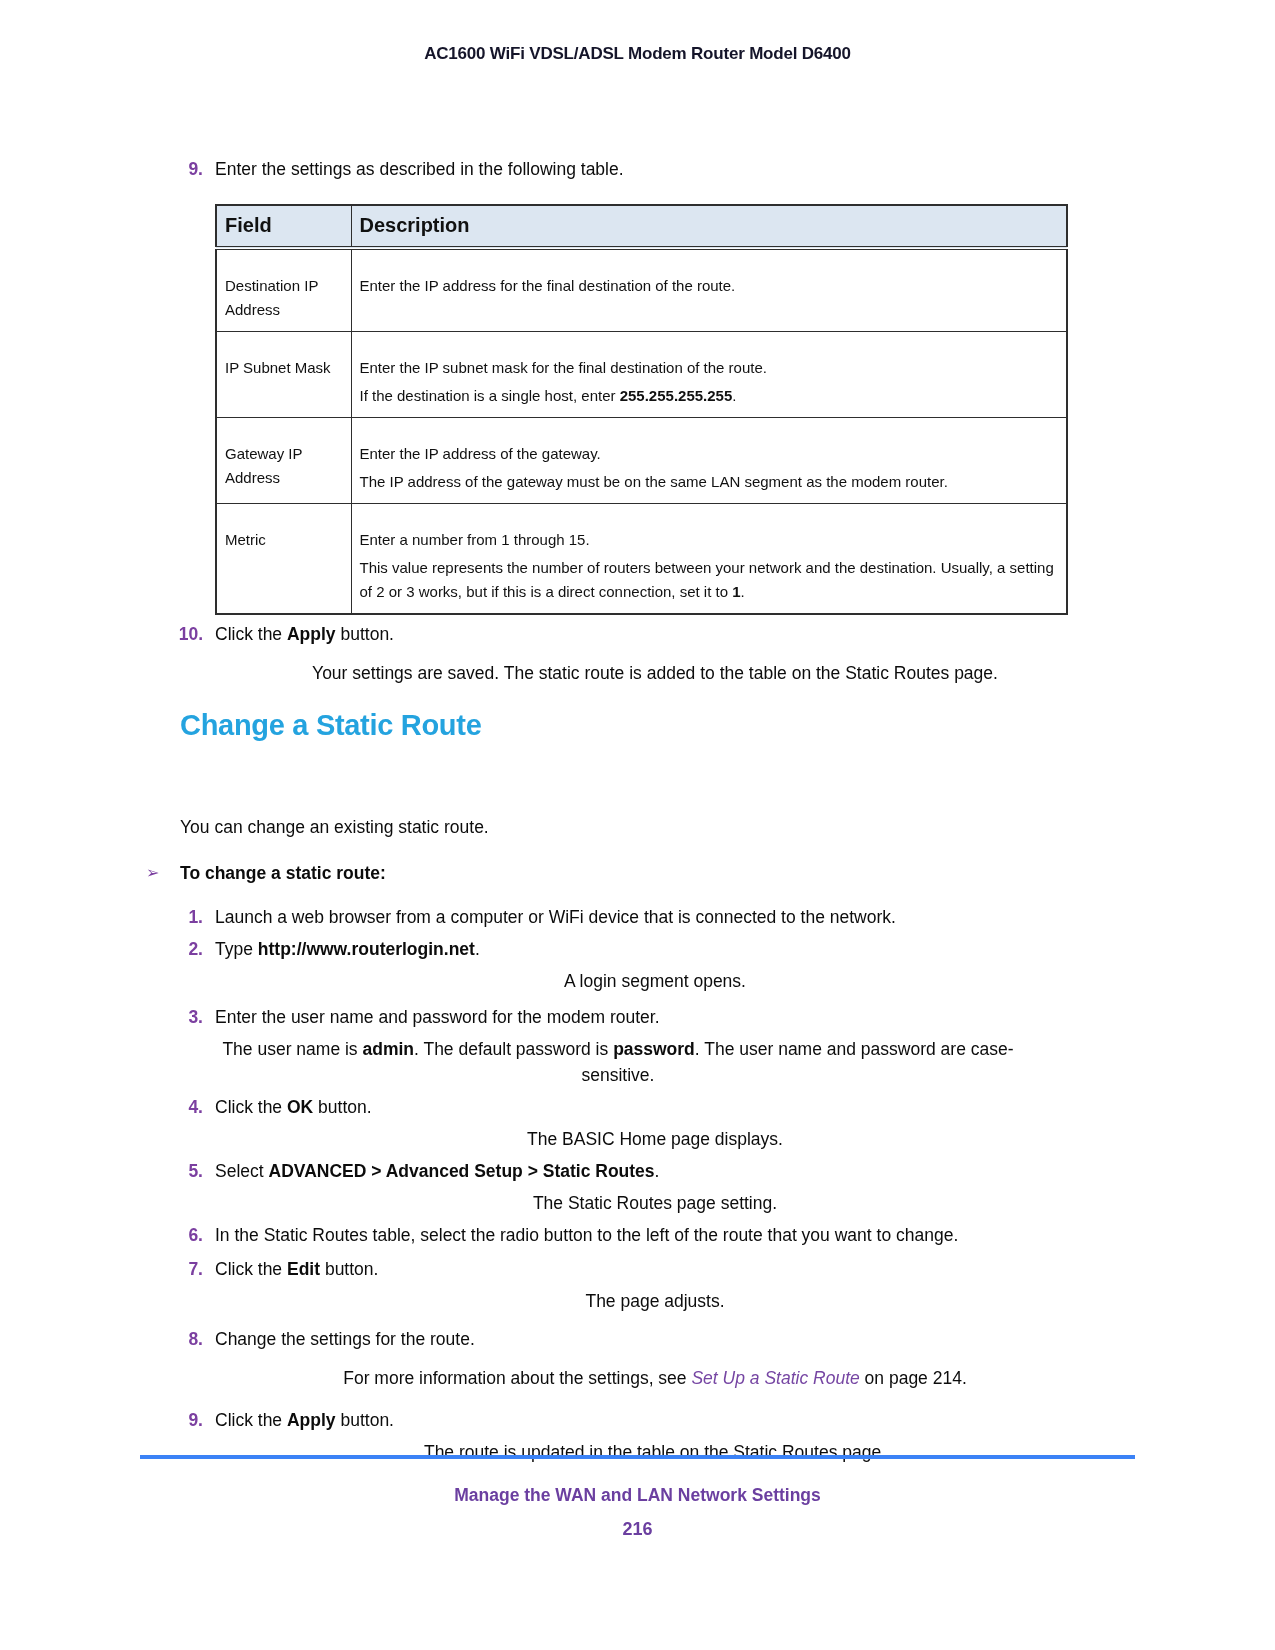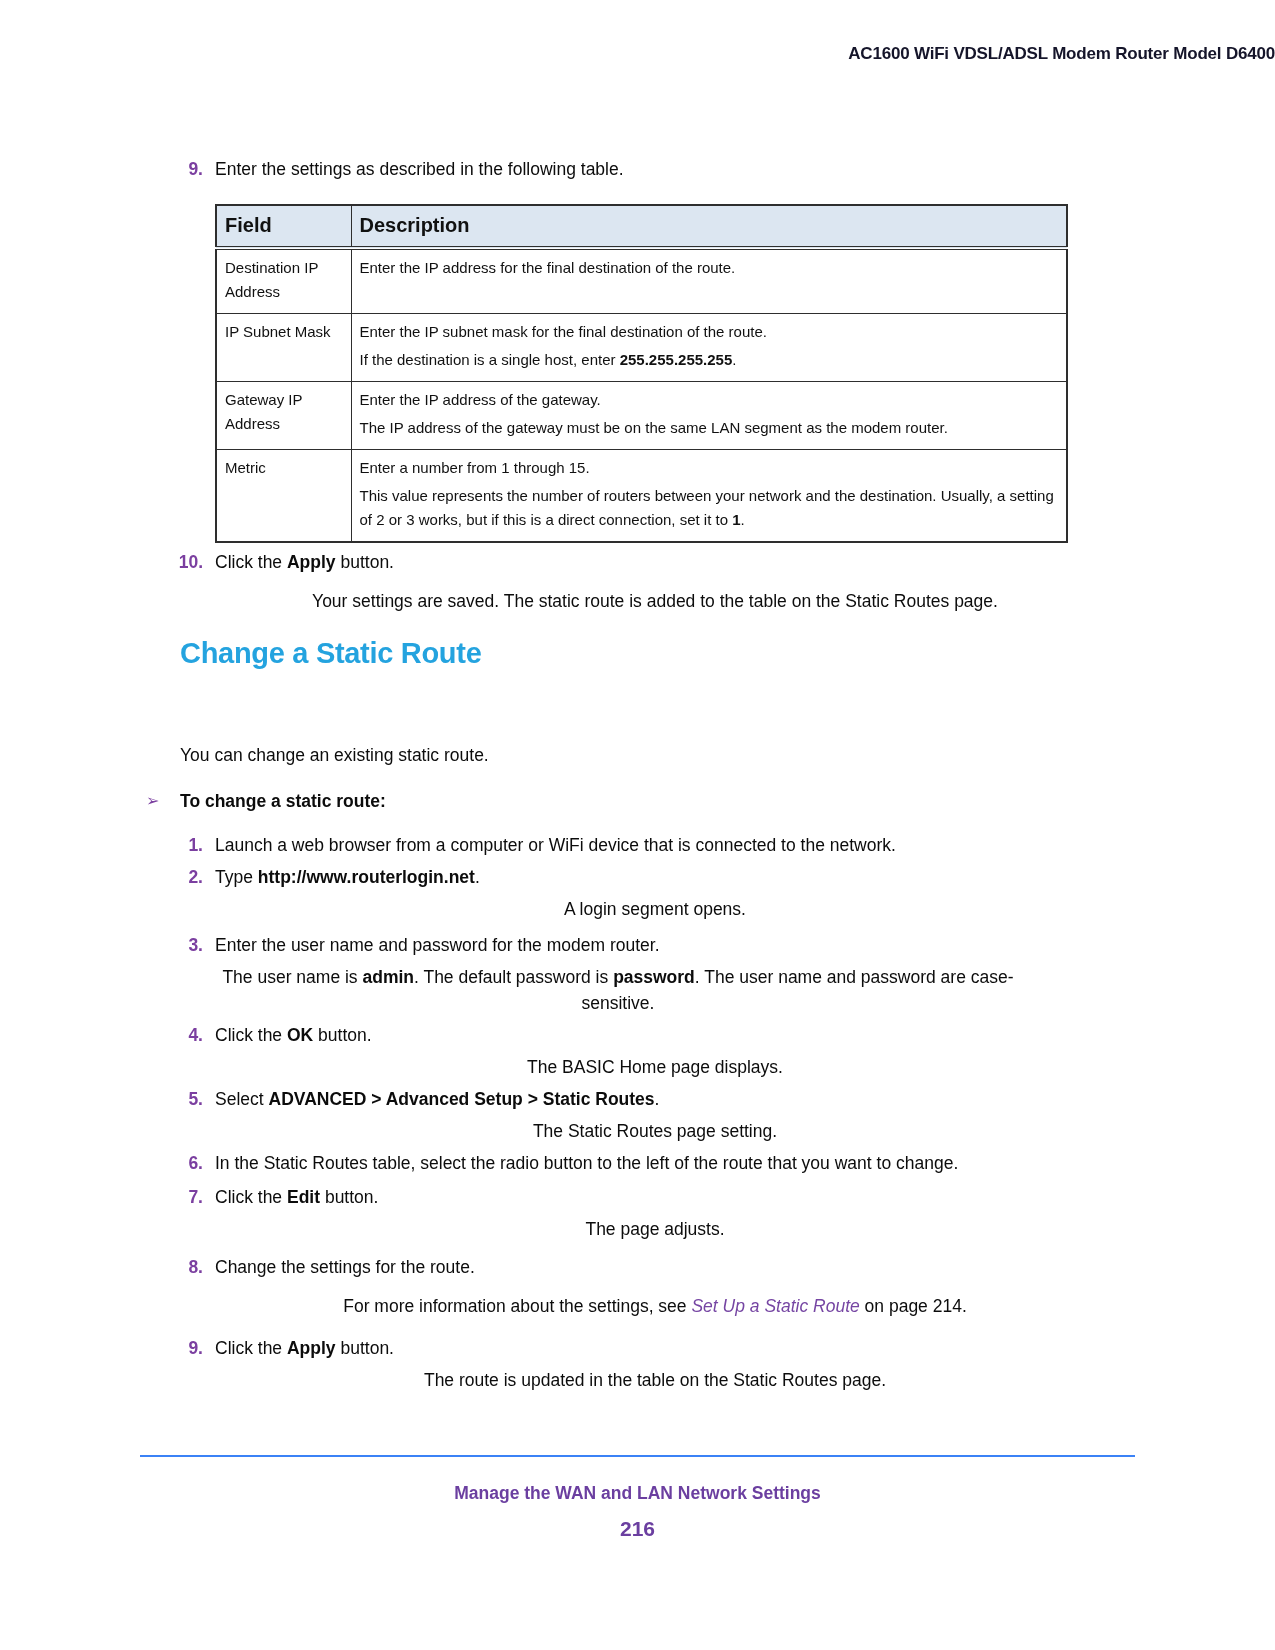--- a/index.html
+++ b/index.html
@@ -3,21 +3,21 @@
 <meta charset="utf-8">
 <style>
   * { margin:0; padding:0; box-sizing:border-box; }
   html,body { background:#ffffff; }
   .page {
     position:relative; width:1275px; height:1650px; margin:0 auto;
     background:#ffffff; overflow:hidden;
     font-family:"Liberation Sans", sans-serif; color:#0c0c0c;
   }
   .doc-header {
-    position:absolute; top:44px; left:0; right:0; text-align:right;
+    position:absolute; top:44px; left:0; right:0; text-align:center;
     font-size:17px; font-weight:bold; color:#15152a; letter-spacing:-0.2px;
   }
   .main { position:absolute; top:156px; left:170px; width:925px; font-size:17.5px; line-height:26px; }
 
   
   .step { display:flex; margin-top:6px; }
   .step .num {
     flex:none; width:45px; text-align:right; padding-right:12px;
     font-weight:bold; color:#7B3FA0;
   }
@@ -35,40 +35,40 @@
     font-size:15px; line-height:24px; color:#111;
   }
   table.fields th, table.fields td {
     border:1px solid #2e2e2e; vertical-align:top; text-align:left;
   }
   table.fields { border:2px solid #2e2e2e; }
   table.fields th {
     background:#DCE6F1; font-size:20px; font-weight:bold;
     padding:7px 8px 9px 8px; border-bottom:4px double #2e2e2e;
   }
-  table.fields td { padding:6px 9px 9px 8px; }
+  table.fields td { padding:24px 9px 9px 8px; }
   td.fcol { width:135px; }
   td.dcol p + p { margin-top:4px; }
 
   
   .h2 {
     margin:22px 0 0 10px; font-size:29px; line-height:34px;
     font-weight:bold; color:#24A3DF; letter-spacing:-0.3px;
   }
   .intro { margin:72px 0 0 10px; }
   .goal { margin:20px 0 0 -24px; display:flex; font-weight:bold; }
   .goal .arrow { flex:none; width:34px; color:#7B3FA0; font-weight:normal; font-size:16px; }
 
   
   .footer {
     position:absolute; top:1455px; left:140px; right:140px;
-    border-top:2px solid #3b82f6; text-align:center;
+    border-top:4px solid #3b82f6; text-align:center;
   }
   .footer-section { margin-top:26px; font-size:17.5px; font-weight:bold; color:#6B3FA0; }
-  .footer-page { margin-top:13px; font-size:21px; font-weight:bold; color:#6B3FA0; }
+  .footer-page { margin-top:13px; font-size:18px; font-weight:bold; color:#6B3FA0; }
 </style>
 </head>
 <body>
 
 <div class="page">
 
   <div class="doc-header">AC1600 WiFi VDSL/ADSL Modem Router Model D6400</div>
 
   <div class="main">
 

